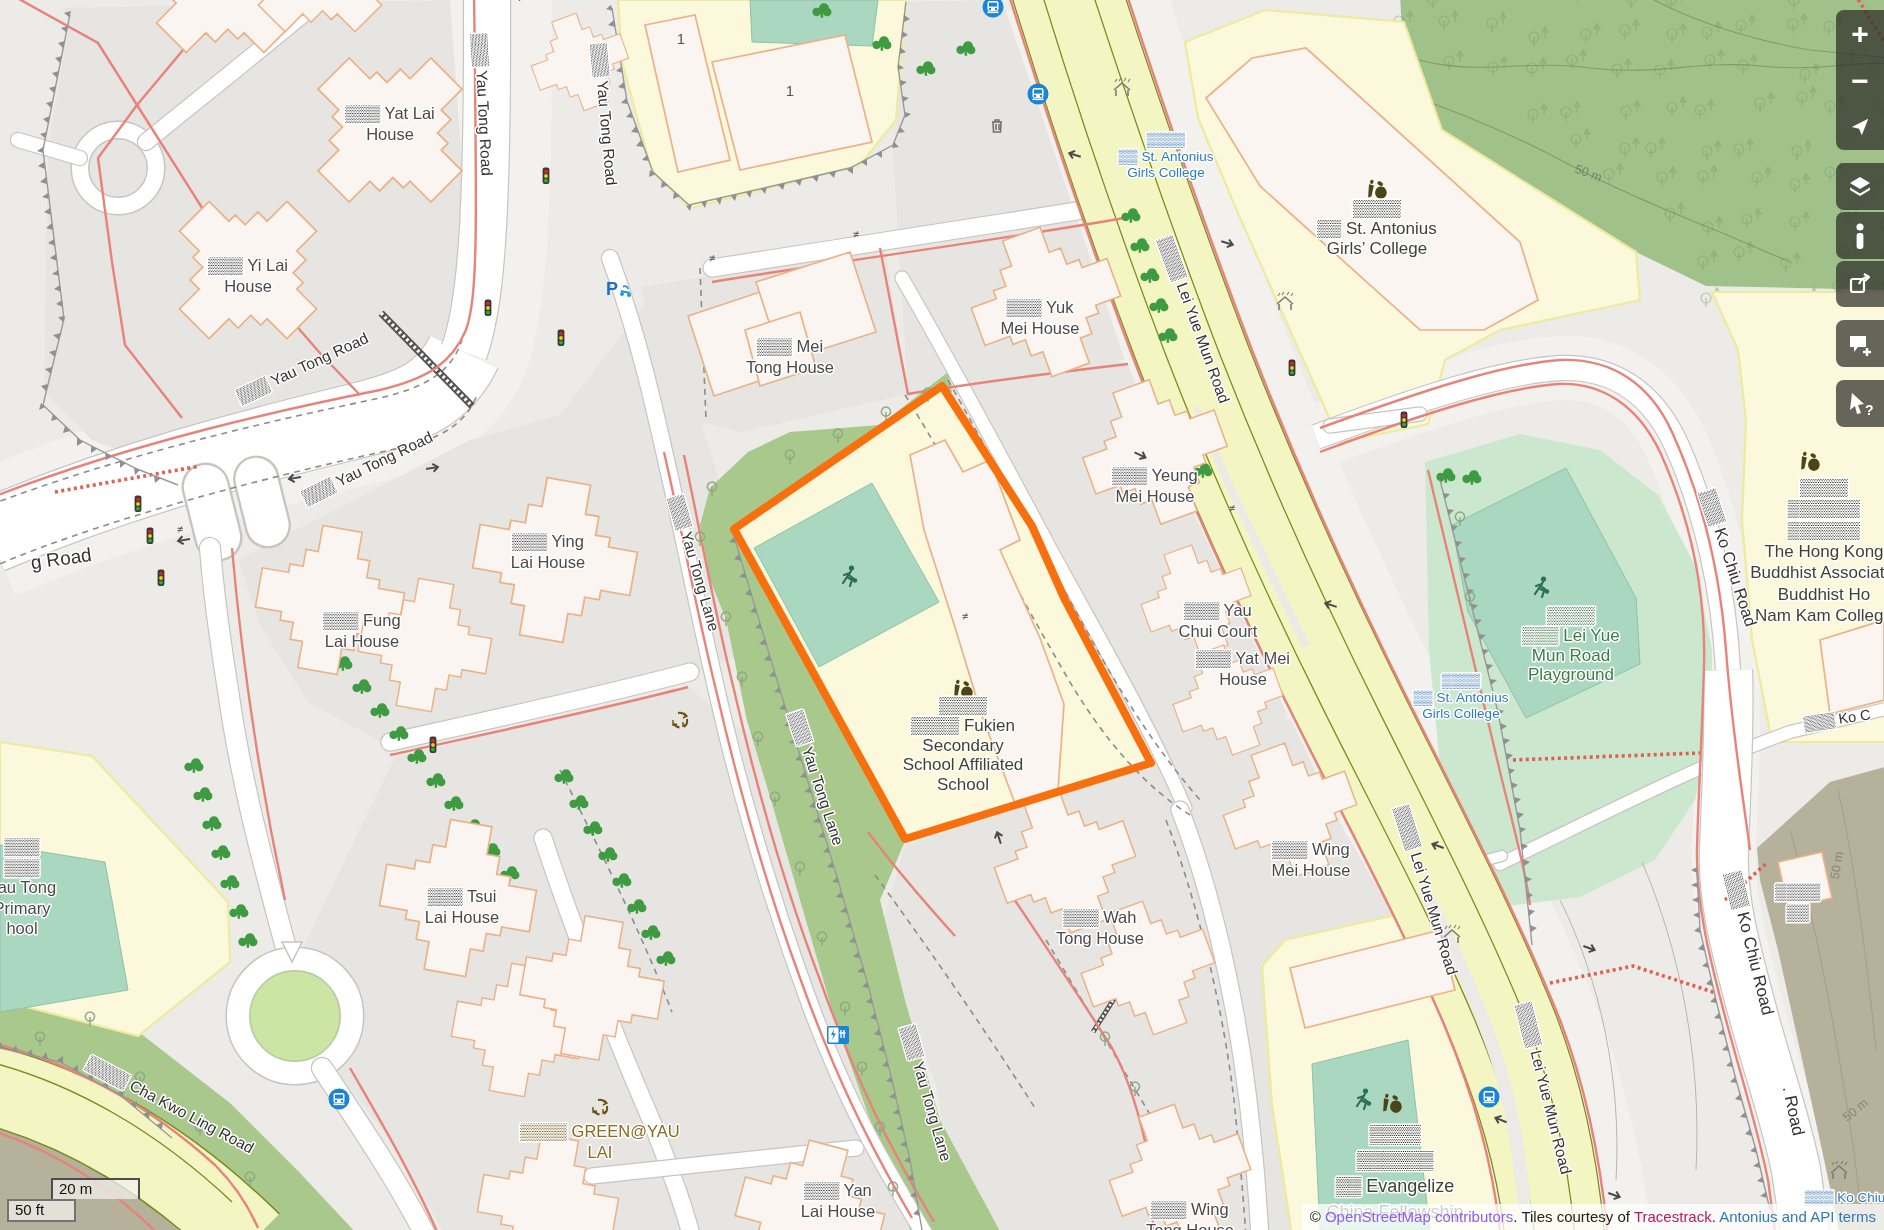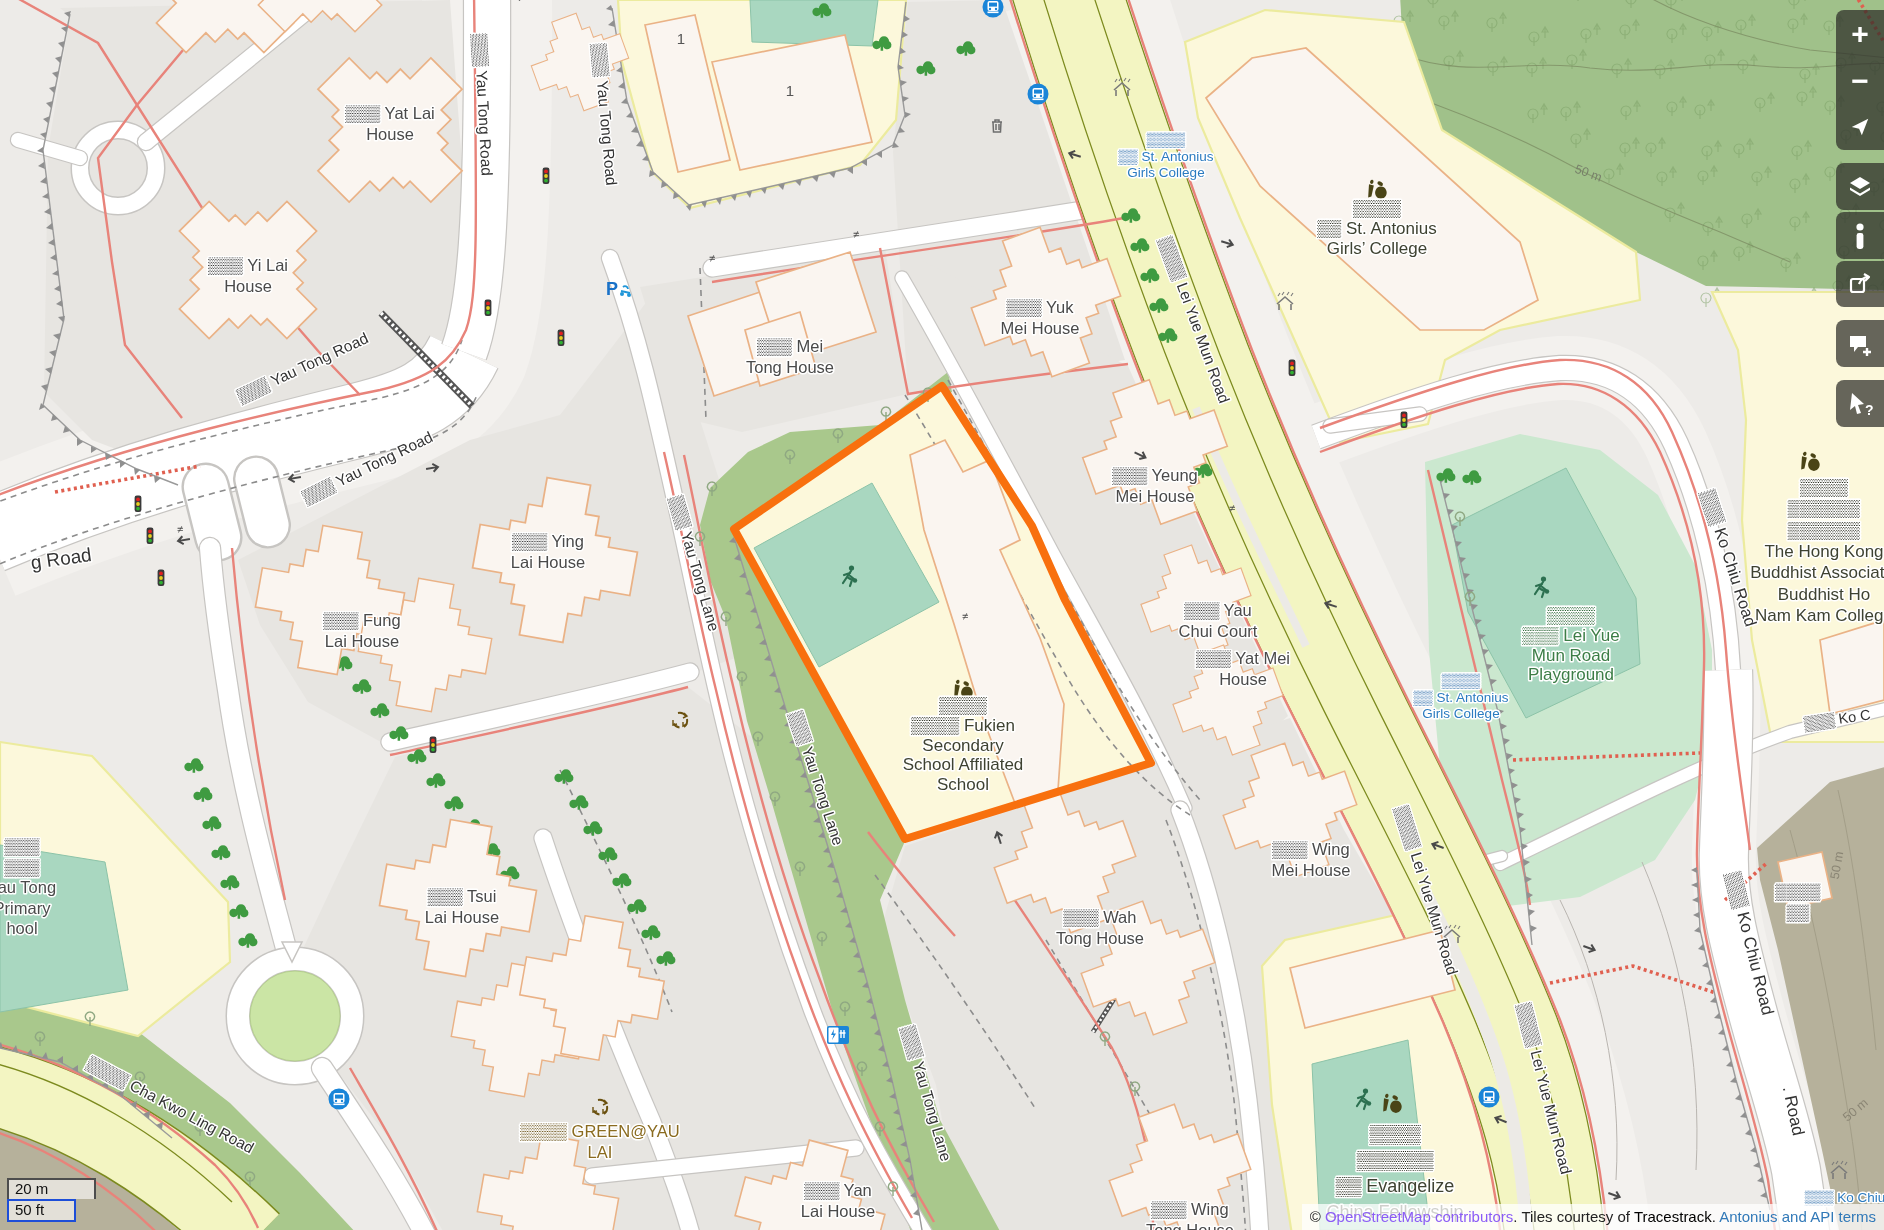--- a/index.html
+++ b/index.html
@@ -859,18 +859,18 @@
   <div style="background:rgba(45,45,40,0.72); border-radius:8px 0 0 8px; margin-top:13px; height:47px; display:flex; align-items:center; justify-content:center; color:#fff;">
     <svg width="28" height="26" viewBox="0 0 28 26">
         <path d="M 6,2 L 18,13 L 12,14 L 15,22 L 11,23 L 9,15 L 4,19 Z" fill="#fff"></path>
         <text x="19" y="24" font-size="14" font-weight="bold" fill="#fff" font-family="Liberation Sans">?</text>
       </svg>
   </div>
 </div>
 
 <div style="position:absolute; left:7px; bottom:8px; font-size:15px; color:#111;">
 
-  <div style="border:2px solid #4d4d4d; border-bottom:none; background:rgba(242,240,236,0.75); width:79px; height:19px; line-height:18px; padding-left:6px;">20 m</div>
-
-  <div style="border:2px solid #1d4ed8; background:rgba(242,240,236,0.75); width:59px; height:19px; line-height:18px; padding-left:6px;">50 ft</div>
+  <div style="border:2px solid #4d4d4d; border-bottom:none; background:rgba(242,240,236,0.75); width:79px; height:19px; line-height:18px; padding-left:6px;margin-left:44px;">20 m</div>
+
+  <div style="border:2px solid #737373; background:rgba(242,240,236,0.75); width:59px; height:19px; line-height:18px; padding-left:6px;">50 ft</div>
 </div>
 
-<div style="position:absolute; right:0; bottom:0; background:rgba(255,255,255,0.75); padding:4px 8px 5px 8px; font-size:15px; color:#222;">© <span style="color:#8b5cf6;">OpenStreetMap contributors</span>. Tiles courtesy of <span style="color:#000000;">Tracestrack</span>. <span style="color:#3179b8;">Antonius and API terms</span></div>
+<div style="position:absolute; right:0; bottom:0; background:rgba(255,255,255,0.75); padding:4px 8px 5px 8px; font-size:15px; color:#222;">© <span style="color:#8b5cf6;">OpenStreetMap contributors</span>. Tiles courtesy of <span style="color:#be185d;">Tracestrack</span>. <span style="color:#3179b8;">Antonius and API terms</span></div>
 
 </body></html>

